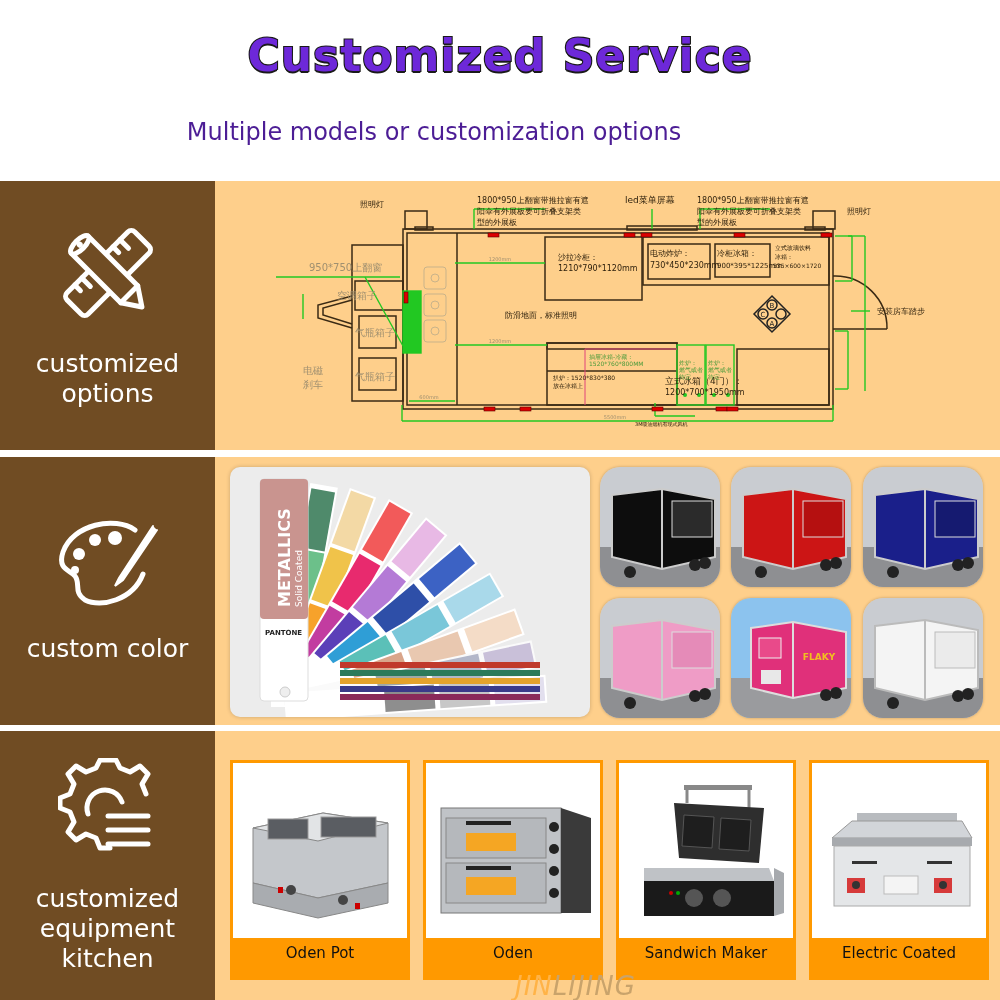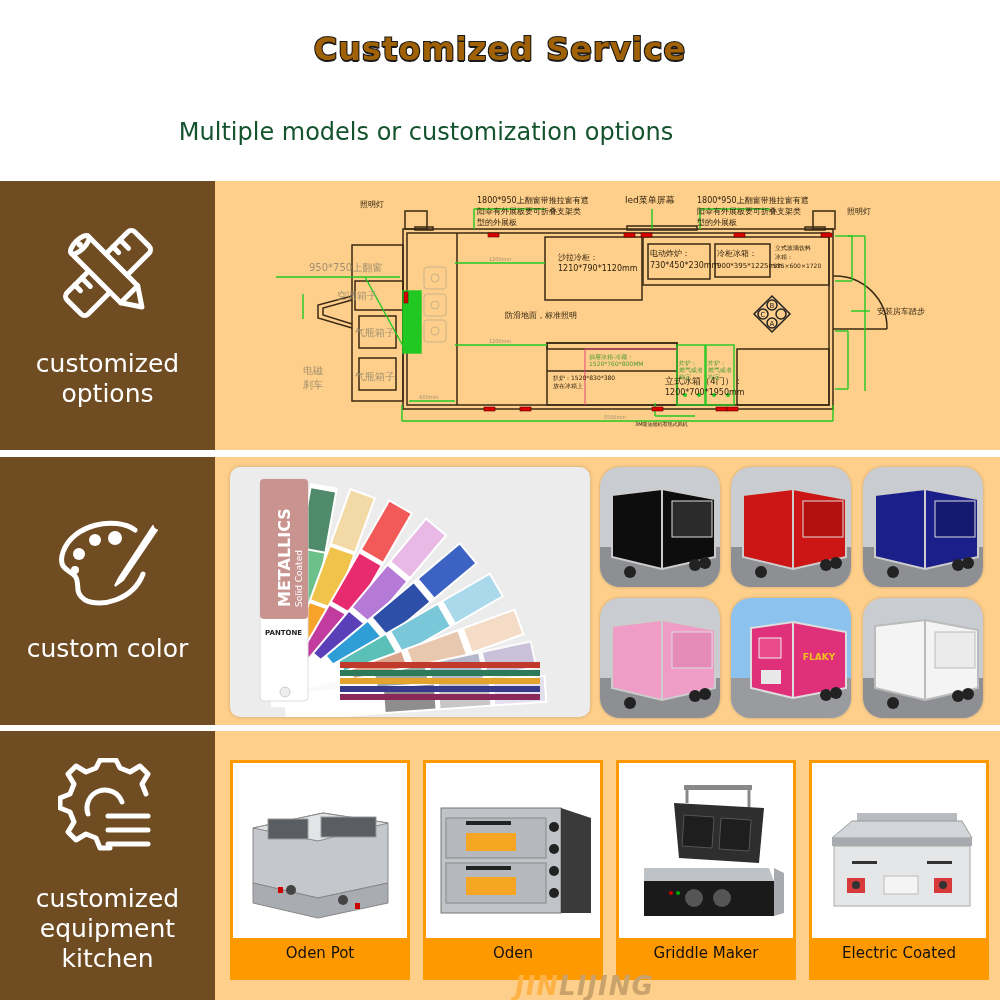--- a/index.html
+++ b/index.html
@@ -1,28 +1,28 @@
 <!DOCTYPE html>
 <html><head>
 <meta charset="utf-8">
 <style>
   * { box-sizing: border-box; margin: 0; padding: 0; }
   html, body { width: 1000px; height: 1000px; background: #ffffff; overflow: hidden; }
   body { position: relative; font-family: "DejaVu Sans", "Liberation Sans", sans-serif; }
 
   .hero-title {
     position: absolute; left: 0; top: 30px; width: 1000px; text-align: center;
-    font-family: "DejaVu Sans", sans-serif; font-weight: bold; font-size: 32px;
-    color: #a16207; letter-spacing: 1px;
+    font-family: "DejaVu Sans", sans-serif; font-weight: bold; font-size: 44px;
+    color: #6d28d9; letter-spacing: 1px;
     -webkit-text-stroke: 2.2px #1a1a1a; paint-order: stroke fill;
     text-shadow: 0 2px 0 #1a1a1a;
   }
   .hero-sub {
-    position: absolute; left: 4px; top: 118px; width: 844px; text-align: center;
-    font-family: "DejaVu Sans", sans-serif; font-size: 24px; color: #14532d;
+    position: absolute; left: 12px; top: 118px; width: 844px; text-align: center;
+    font-family: "DejaVu Sans", sans-serif; font-size: 24px; color: #4c1d95;
   }
 
   .section { position: absolute; left: 0; width: 1000px; }
   .side {
     position: absolute; left: 0; top: 0; bottom: 0; width: 215px; background: #704c23;
     color: #fff; display: flex; flex-direction: column; align-items: center; justify-content: center;
   }
   .side .label { font-family: "DejaVu Sans", sans-serif; font-size: 25px; line-height: 30px; text-align: center; margin-top: 26px; }
   .panel { position: absolute; left: 215px; top: 0; right: 0; bottom: 0; background: #fecf8b; overflow: hidden; }
 
@@ -47,21 +47,21 @@
   
   .equip {
     position: absolute; top: 29px; width: 180px; height: 220px; background: #ff9900; padding: 3px;
   }
   .equip .img { width: 174px; height: 175px; background: #fff; position: relative; overflow: hidden; }
   .equip .cap {
     height: 31px; line-height: 31px; text-align: center; font-family: "DejaVu Sans", sans-serif;
     font-size: 15px; color: #111;
   }
   .watermark {
-    position: absolute; left: 300px; top: 240px; font-family: "DejaVu Sans", sans-serif; font-weight: bold;
+    position: absolute; left: 300px; top: 240px; font-family: "DejaVu Sans", sans-serif; font-weight: normal;
     font-size: 26px; letter-spacing: 1px; color: #c9a36b; font-style: italic;
   }
   .watermark .w1 { color: #ffb347; }
 </style>
 </head>
 <body>
 
 <h1 class="hero-title">Customized Service</h1>
 <div class="hero-sub">Multiple models or customization options</div>
 
@@ -499,21 +499,21 @@
           <polygon points="102,55 132,57 130,88 100,86" fill="#1e1e1e" stroke="#555"></polygon>
           <polygon points="25,105 150,105 155,118 25,118" fill="#bfc2c6"></polygon>
           <rect x="25" y="118" width="130" height="35" fill="#1a1a1a"></rect>
           <polygon points="155,105 165,110 165,150 155,153" fill="#a7aaae"></polygon>
           <circle cx="75" cy="135" r="9" fill="#555"></circle>
           <circle cx="103" cy="135" r="9" fill="#555"></circle>
           <circle cx="52" cy="130" r="2" fill="#c00"></circle>
             <circle cx="59" cy="130" r="2" fill="#0a0"></circle>
         </svg>
       </div>
-      <div class="cap">Griddle Maker</div>
+      <div class="cap">Sandwich Maker</div>
     </div>
 
     <div class="equip" style="left:594px;">
       <div class="img">
         <svg width="174" height="175" viewBox="0 0 174 175">
           <rect x="45" y="50" width="100" height="10" fill="#b8bbbf"></rect>
           <polygon points="20,75 40,58 150,58 160,75" fill="#d2d5d9" stroke="#999"></polygon>
           <rect x="20" y="75" width="140" height="8" fill="#a7aaae"></rect>
           <rect x="22" y="83" width="136" height="60" fill="#e4e6e8" stroke="#aaa"></rect>
           <rect x="40" y="98" width="25" height="3" fill="#333"></rect>

